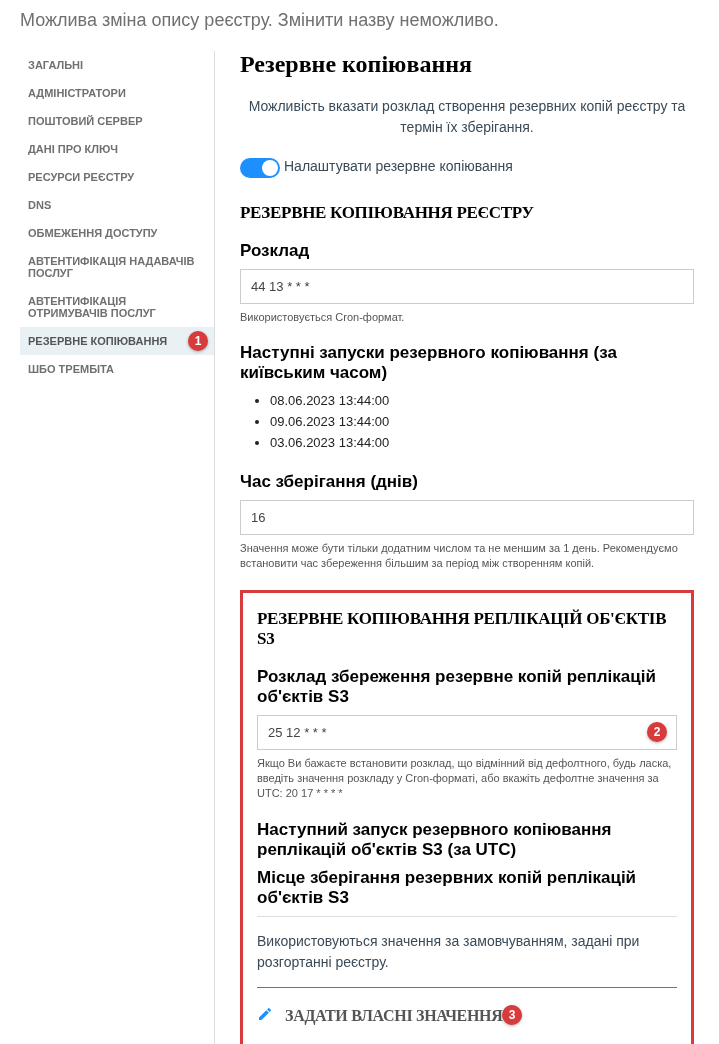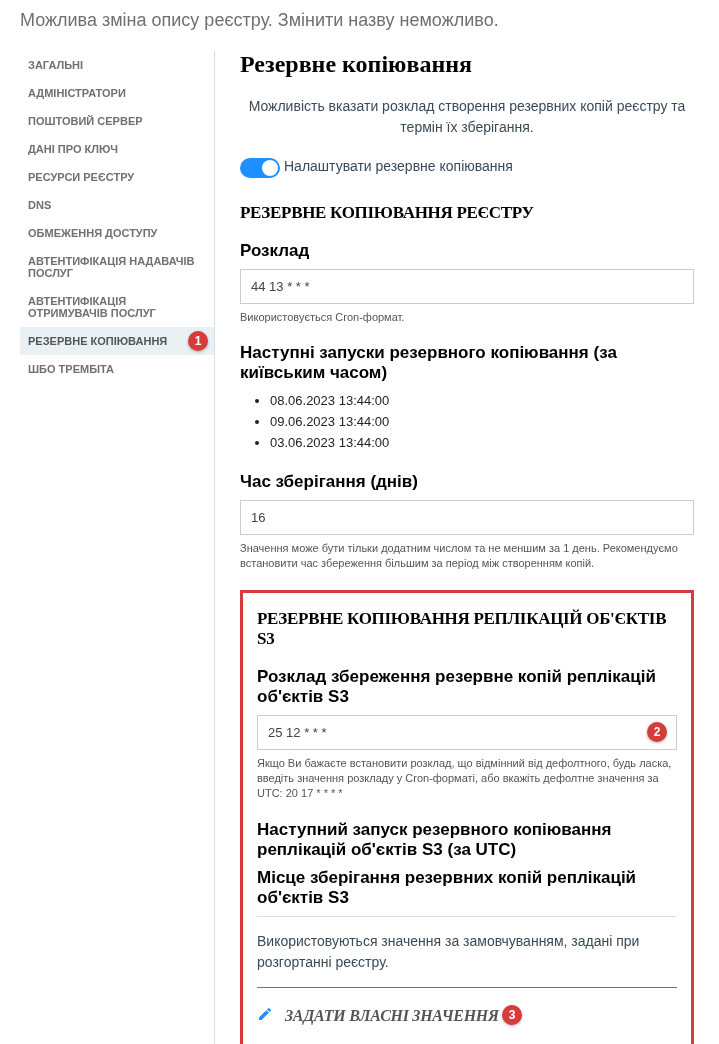--- a/index.html
+++ b/index.html
@@ -150,21 +150,20 @@
     color: #1e8fff;
     font-size: 16px;
   }
   .custom-values-label {
     font-family: Georgia, 'Times New Roman', serif;
     font-size: 16px;
     font-weight: bold;
     text-transform: uppercase;
     color: #555;
     letter-spacing: -0.3px;
-    font-style: italic;
   }
   .submit-btn {
     background: #5cb02c;
     color: #fff;
     border: none;
     padding: 11px 20px;
     font-size: 13px;
     font-weight: bold;
     text-transform: uppercase;
     cursor: pointer;

